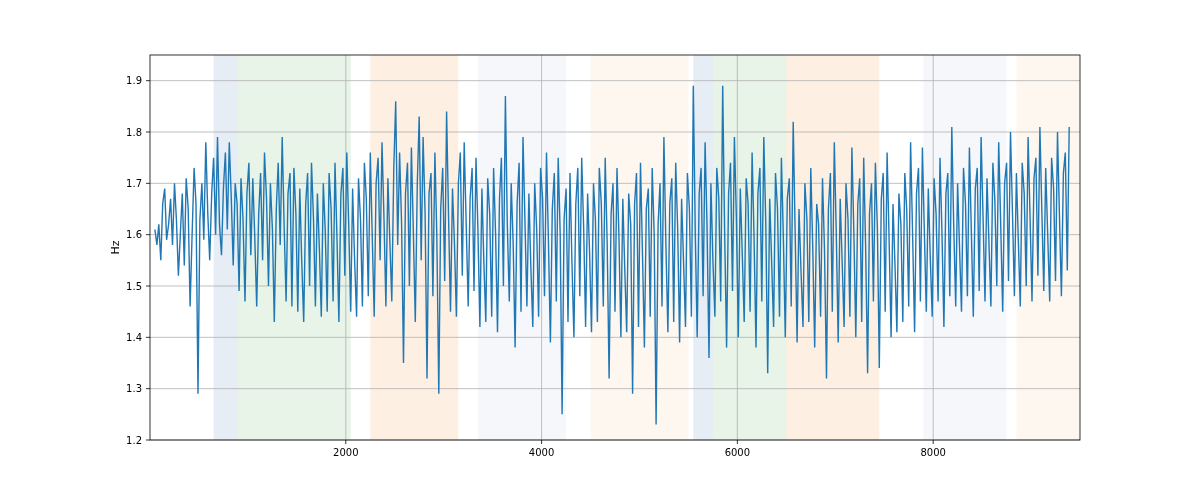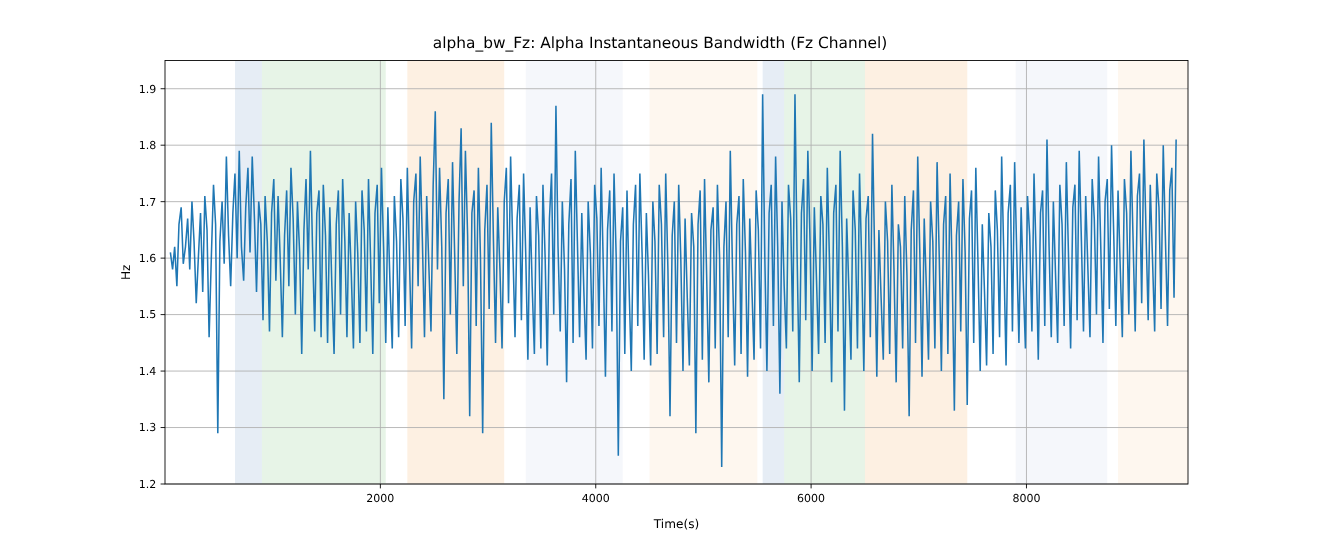--- a/index.html
+++ b/index.html
@@ -93,21 +93,20 @@
   .region-green  { fill: #9fd59f; }
   .region-orange { fill: #f6c28b; }
   .region-cream  { fill: #fcdfbf; }
   .region-lilac  { fill: #d6def0; }
 </style>
 </head>
 <body>
 
 <div class="figure">
 
-  <div class="title">alpha_bw_Fz: Alpha Instantaneous Bandwidth (Fz Channel)</div>
 
   <div class="ylabel">
     <span>Hz</span>
   </div>
 
   <div class="axes">
     <svg class="plot" viewBox="0 0 930 385">
       <g id="regions-layer">
           <rect x="63.631578947368425" y="0" width="24.473684210526315" height="385" class="region region-blue"></rect>
           <rect x="88.10526315789474" y="0" width="112.57894736842104" height="385" class="region region-green"></rect>
@@ -162,15 +161,14 @@
           <line x1="391.57894736842104" x2="391.57894736842104" y1="385" y2="389" class="axis-line"></line>
           <text x="391.57894736842104" y="401" text-anchor="middle" class="tick-label">4000</text>
           <line x1="587.3684210526316" x2="587.3684210526316" y1="385" y2="389" class="axis-line"></line>
           <text x="587.3684210526316" y="401" text-anchor="middle" class="tick-label">6000</text>
           <line x1="783.1578947368421" x2="783.1578947368421" y1="385" y2="389" class="axis-line"></line>
           <text x="783.1578947368421" y="401" text-anchor="middle" class="tick-label">8000</text>
         </g>
     </svg>
   </div>
 
-  <div class="xlabel">Time(s)</div>
 
 </div>
 
 </body></html>

